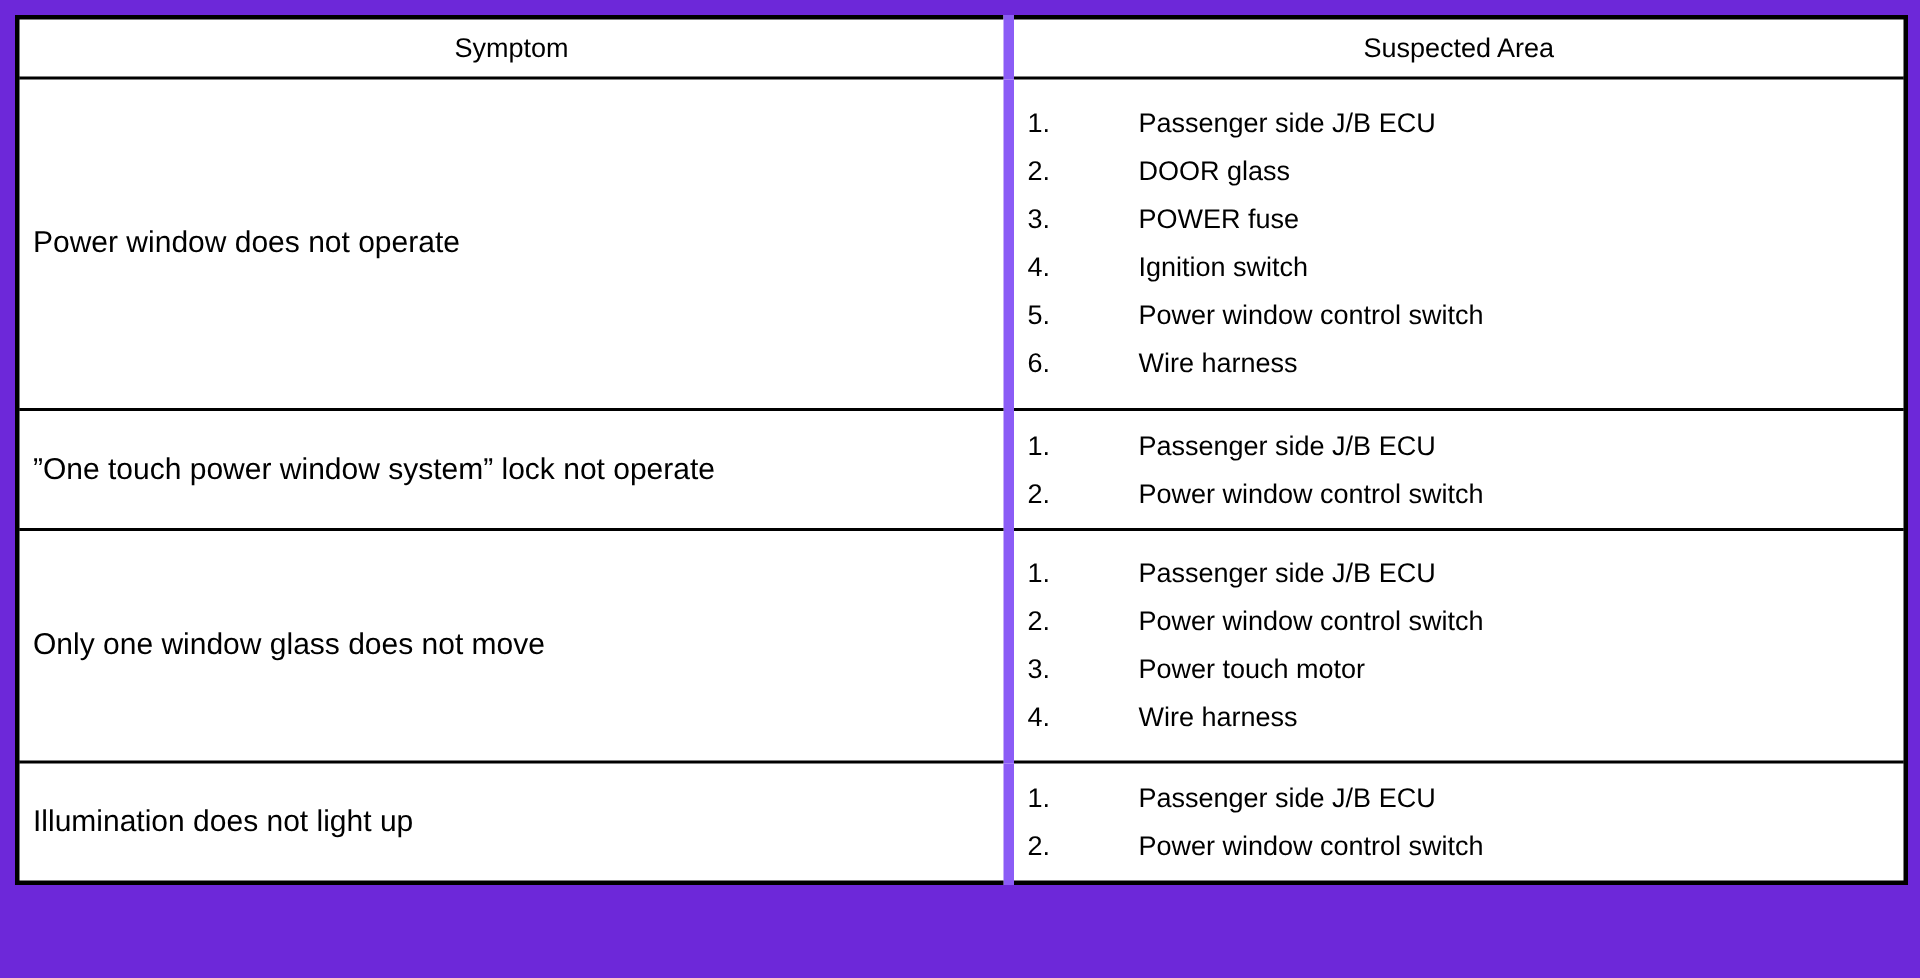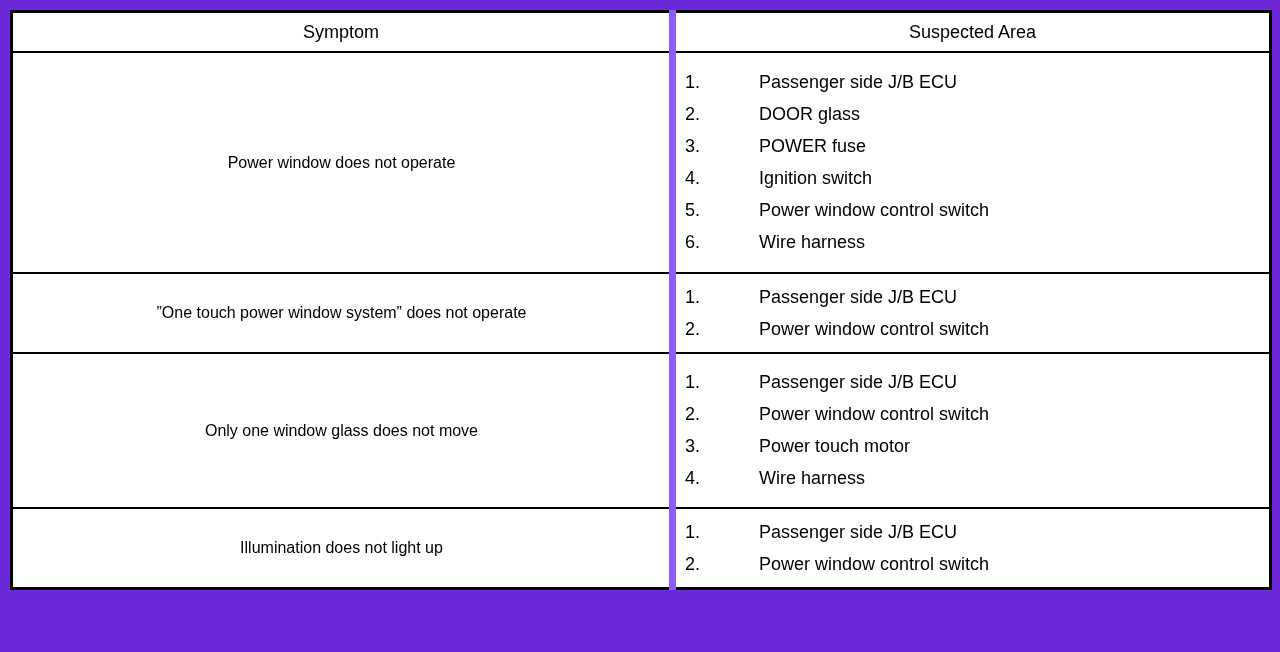--- a/index.html
+++ b/index.html
@@ -45,22 +45,22 @@
 
   th {
     height: 38px;
     font-size: 18px;
     font-weight: normal;
     text-align: center;
     vertical-align: middle;
     padding: 0;
   }
   td.sym {
-    font-size: 16px;
-    text-align: center;
+    font-size: 20px;
+    text-align: left;
     vertical-align: middle;
     padding: 0 8px 0 9px;
   }
   td.area {
     vertical-align: middle;
     padding: 4px 4px 4px 9px;
   }
   tr.r1 td { height: 211px; }
   tr.r2 td { height: 70px; }
   tr.r3 td { height: 145px; }
@@ -126,21 +126,21 @@
                 <span class="sa-text">Power window control switch</span>
               </div>
               <div class="sa-item">
                 <span class="sa-num">6.</span>
                 <span class="sa-text">Wire harness</span>
               </div>
             </div>
         </td>
       </tr>
       <tr class="r2">
-        <td class="sym">”One touch power window system” does not operate</td>
+        <td class="sym">”One touch power window system” lock not operate</td>
         <td class="area">
           <div class="sa-list">
               <div class="sa-item">
                 <span class="sa-num">1.</span>
                 <span class="sa-text">Passenger side J/B ECU</span>
               </div>
               <div class="sa-item">
                 <span class="sa-num">2.</span>
                 <span class="sa-text">Power window control switch</span>
               </div>

